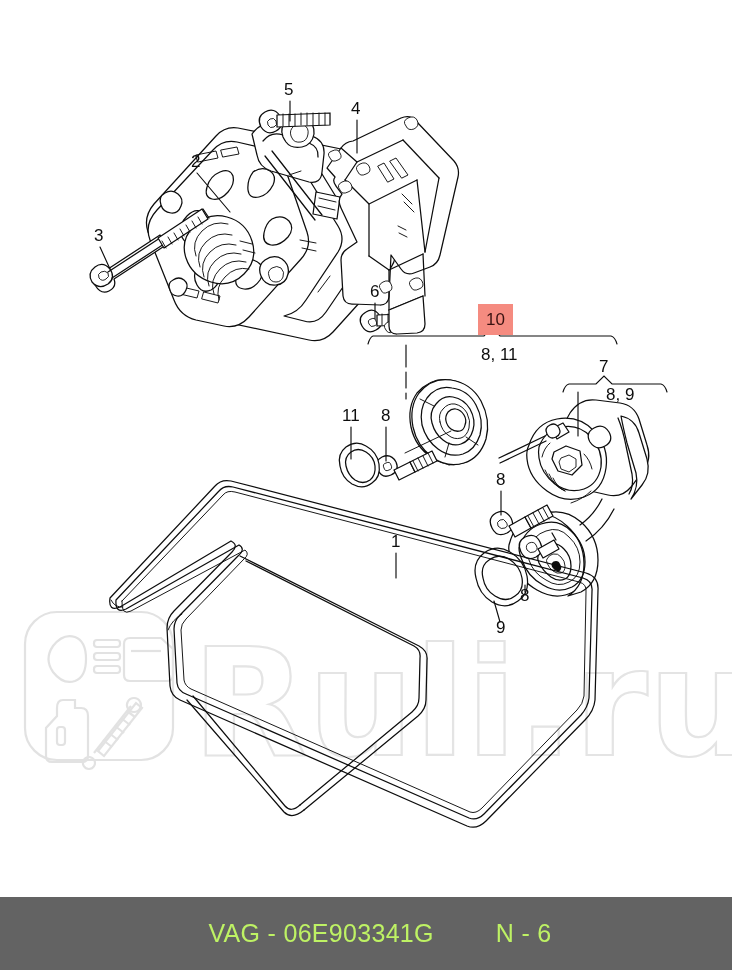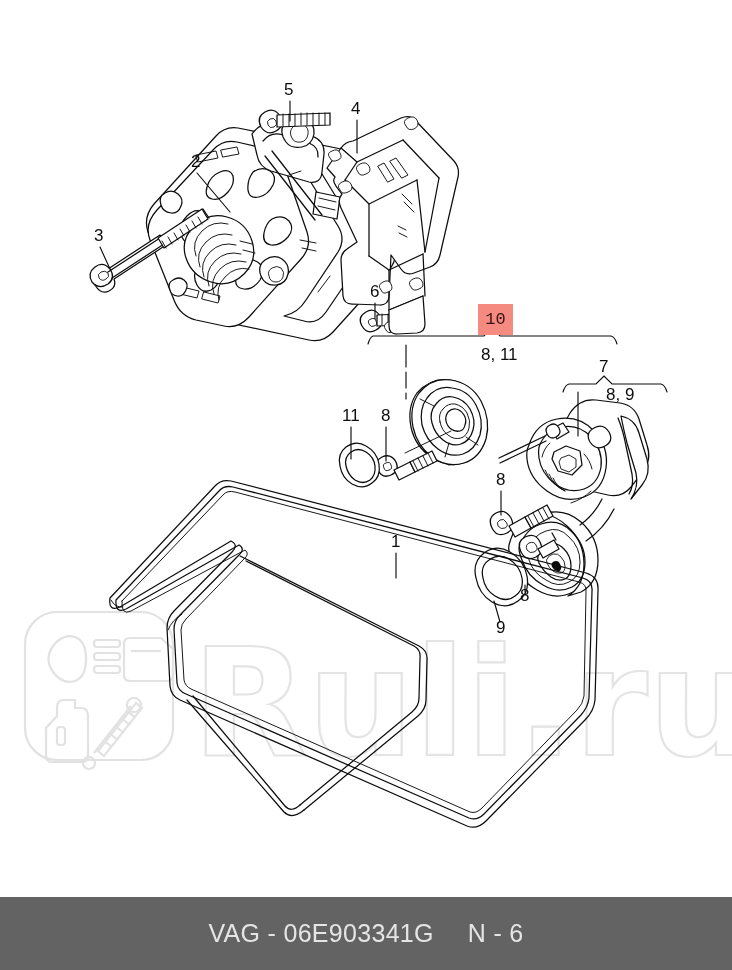--- a/index.html
+++ b/index.html
@@ -95,43 +95,44 @@
     left: 478px;
     top: 304px;
     width: 35px;
     height: 31px;
     background: #f58b80;
     display: flex;
     align-items: center;
     justify-content: center;
   }
   #highlight-box .hl-text {
-    font-family: Liberation Mono, monospace;
+    font-family: Liberation Sans, sans-serif;
     font-size: 17px;
     color: #3a1210;
     line-height: 1;
   }
   #footer-bar {
     position: absolute;
     left: 0;
     top: 897px;
     width: 732px;
     height: 73px;
     background: #636363;
     display: flex;
     align-items: center;
     justify-content: center;
     z-index: 5;
   }
   #footer-bar .f-text {
-    color: #e5e5e5;
+    color: #bef264;
     font-family: "Liberation Sans", sans-serif;
     font-size: 25px;
     letter-spacing: 0.3px;
     white-space: pre;
+    margin-left: 28px;
   }
   #footer-bar .f-gap { display: inline-block; width: 34px; }
 </style>
 </head>
 <body>
 
 <div id="page">
 
   <div id="diagram-area">
 

